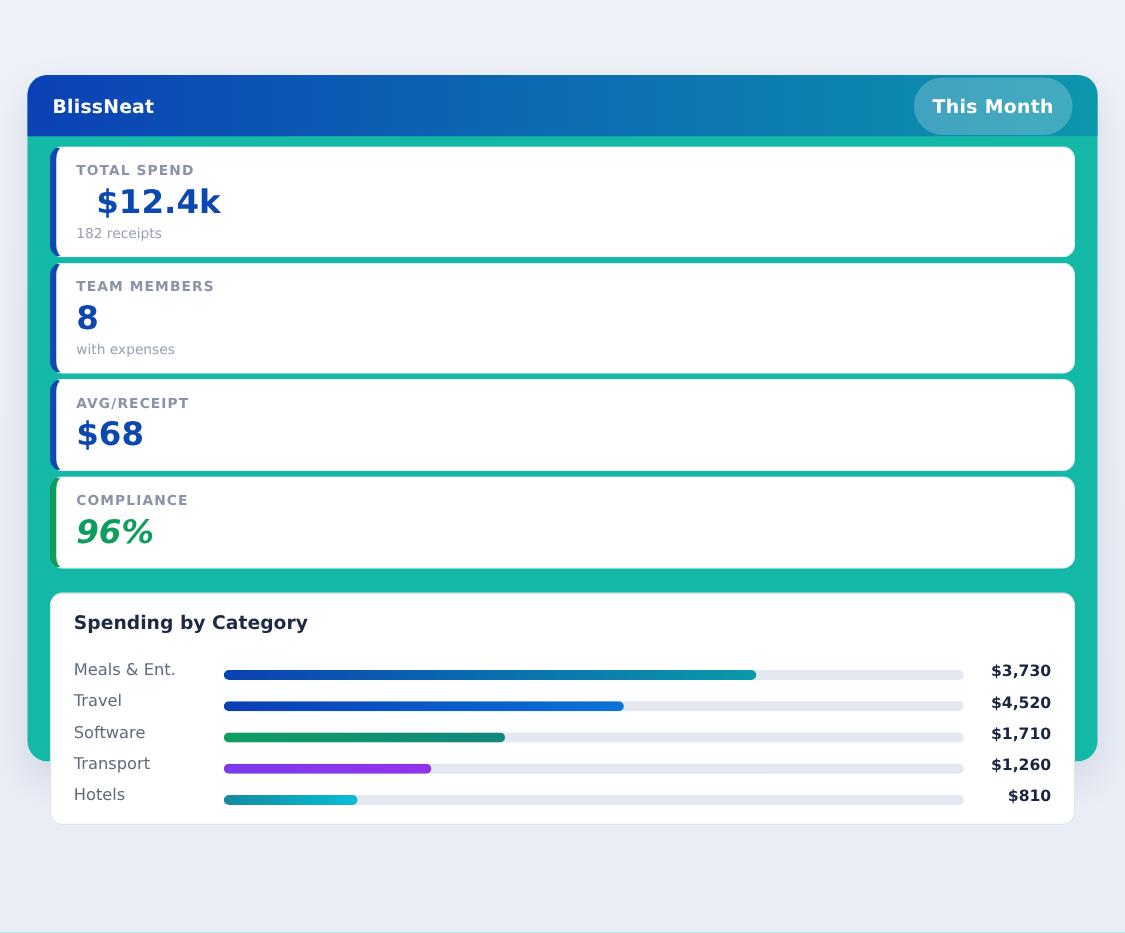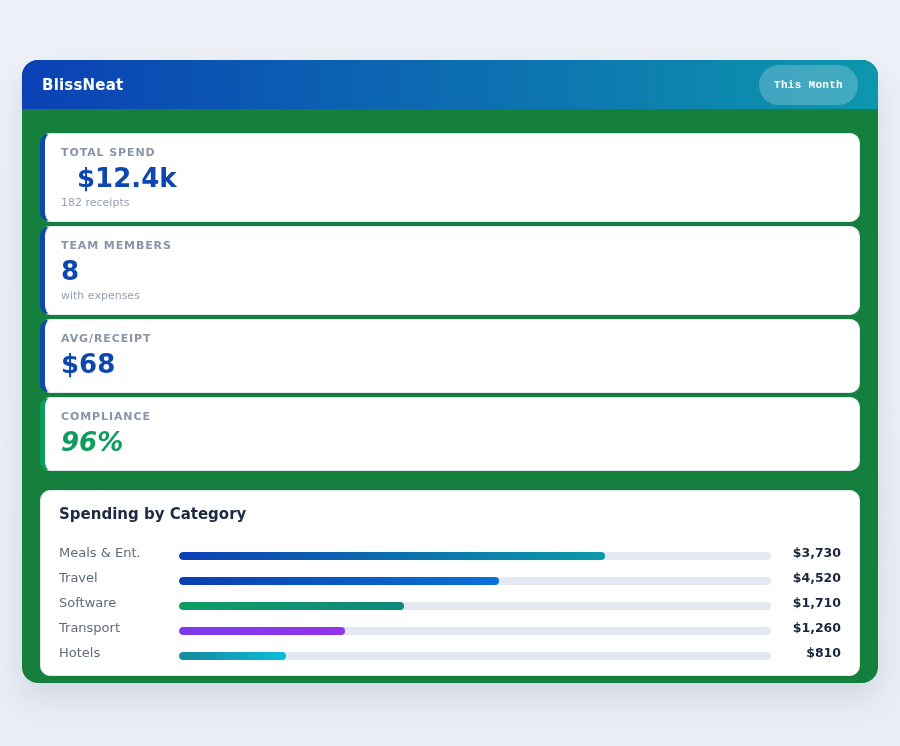--- a/index.html
+++ b/index.html
@@ -3,38 +3,37 @@
 <meta charset="utf-8">
 <style>
   * { margin: 0; padding: 0; box-sizing: border-box; }
   html, body { width: 900px; height: 746px; overflow: hidden; }
   body {
     font-family: "DejaVu Sans", "Liberation Sans", sans-serif;
     background: linear-gradient(180deg, #f0f3f8 0%, #eaeef5 100%);
     position: relative;
   }
   .main-card {
-    position: absolute; left: 22px; top: 60px; width: 856px; height: 623px;
-    background: #15803d; border-radius: 16px;
+    position: absolute; left: 22px; top: 60px; width: 856px; height: 549px;
+    background: #14b8a6; border-radius: 16px;
     box-shadow: 0 14px 30px rgba(40, 60, 110, 0.13);
   }
   .app-header {
     height: 49px; border-radius: 16px 16px 0 0;
     background: linear-gradient(90deg, #0b41b5, #0d97ad);
     display: flex; align-items: center; justify-content: space-between;
     padding: 0 20px;
   }
   .app-title { color: #ffffff; font-weight: bold; font-size: 15px; letter-spacing: 0.2px; }
   .badge {
     background: rgba(255,255,255,0.22); color: #ffffff; font-weight: bold;
-    font-size: 11px; padding: 14px 15px; border-radius: 999px; letter-spacing: 0.3px;
+    font-size: 15px; padding: 14px 15px; border-radius: 999px; letter-spacing: 0.3px;
     cursor: pointer;
-    font-family: Liberation Mono, monospace;
   }
-  .content { padding: 24px 18px 18px 18px; }
+  .content { padding: 8px 18px 18px 18px; }
   .stat-card {
     background: #ffffff; border: 1px solid #e3e8f1; border-left-width: 5px;
     border-left-color: #0d47b0; border-radius: 10px;
     padding: 12px 16px; margin-bottom: 4px;
   }
   .stat-label { font-size: 11px; font-weight: bold; letter-spacing: 0.9px; color: #8a93a8; margin-bottom: 5px; }
   .stat-value { font-size: 26px; font-weight: bold; line-height: 1.15; color: #0d47b0; }
   .stat-sub { font-size: 11px; color: #97a0b1; margin-top: 2px; }
   .spending-card {
     margin-top: 19px; background: #ffffff; border: 1px solid #e0e6ef;

